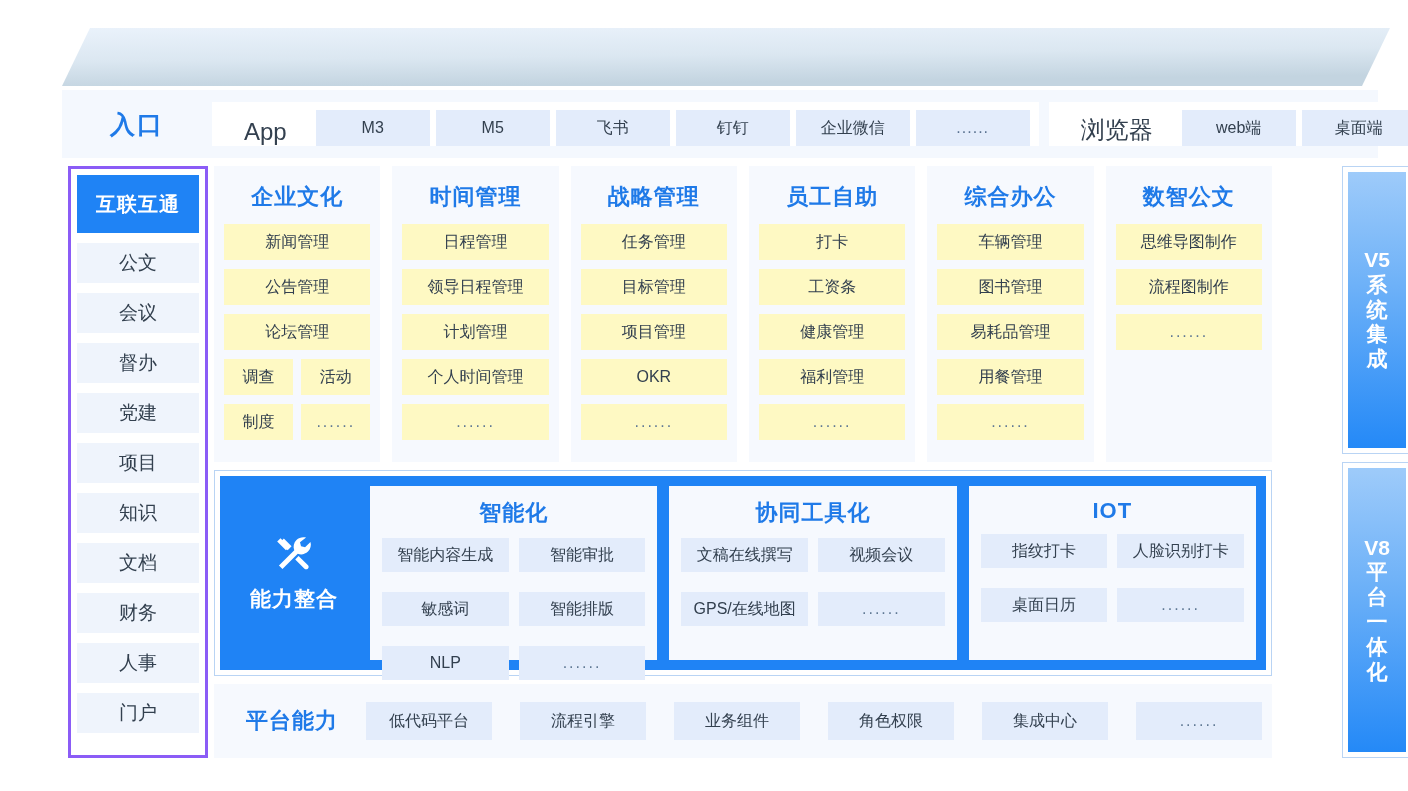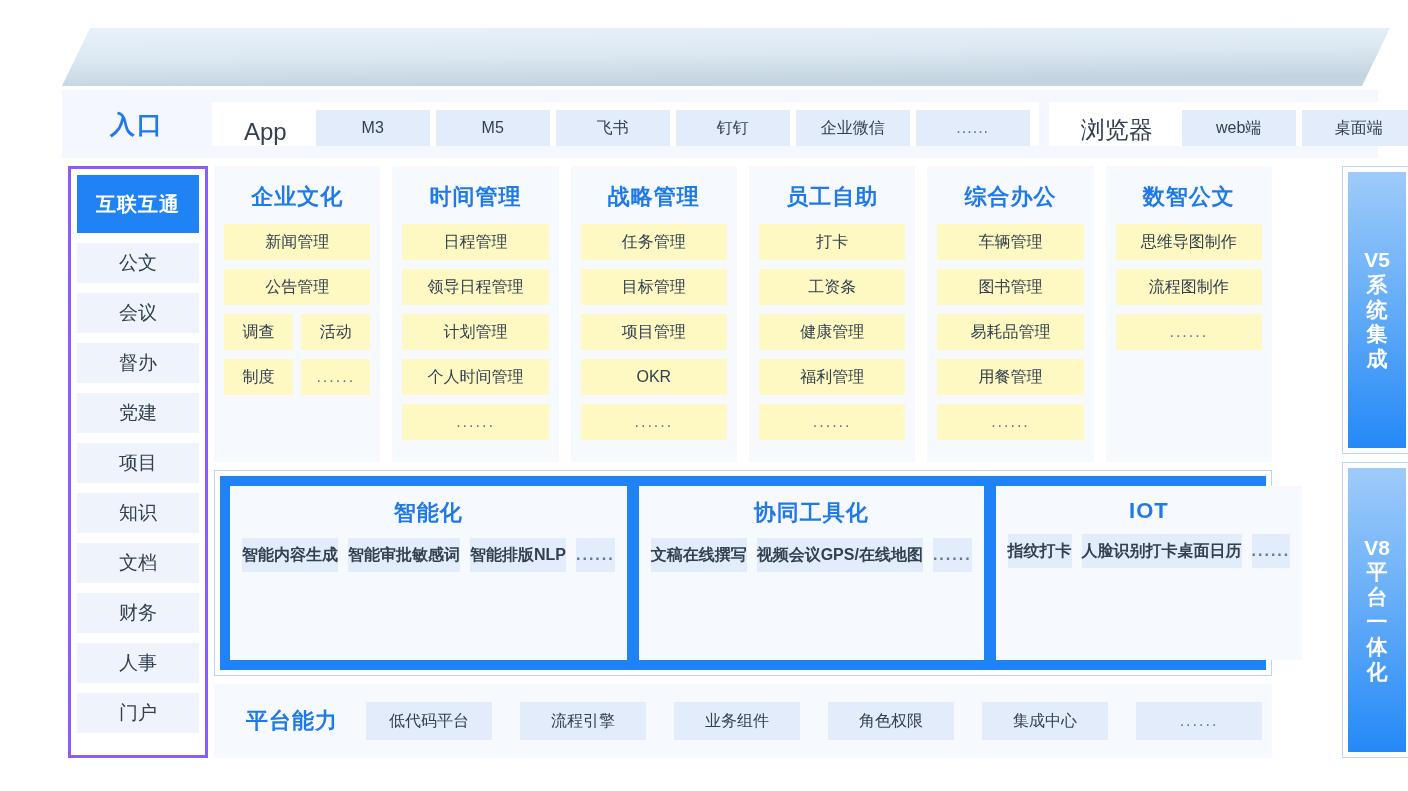--- a/index.html
+++ b/index.html
@@ -99,21 +99,21 @@
   }
   .cap-left .tools-icon{width:42px;height:42px;display:block;}
   .cap-left .cap-label{font-size:21px;font-weight:bold;letter-spacing:1px;}
   .cap-panel{
     flex:1 1 0;background:#f6f9fe;padding:8px 12px 12px;box-sizing:border-box;
   }
   .cap-panel-title{
     text-align:center;color:#1f7ae8;font-size:22px;font-weight:bold;
     padding:4px 0 10px;letter-spacing:1px;
   }
-  .cap-grid{display:flex;gap:0;font-weight:bold;}
+  .cap-grid{display:flex;flex-direction:column;gap:20px;}
   .cap-row{display:flex;gap:10px;}
   .cap-item{
     flex:1 1 0;background:#e3ecfb;height:34px;
     display:flex;align-items:center;justify-content:center;
     font-size:16px;color:#33404f;white-space:nowrap;
   }
   .cap-item.dots{color:#5f7894;letter-spacing:2px;}
 
   
   .plat{
@@ -205,20 +205,21 @@
     </div>
 
     <div class="content">
 
       <div class="mod-row">
 
         <div class="mod-col">
           <div class="mod-title">企业文化</div>
           <div class="mod-item">新闻管理</div>
           <div class="mod-item">公告管理</div>
+          <div class="mod-item">论坛管理</div>
           <div class="mod-pair">
             <div class="mod-item">调查</div>
             <div class="mod-item">活动</div>
           </div>
           <div class="mod-pair">
             <div class="mod-item">制度</div>
             <div class="mod-item dots">......</div>
           </div>
         </div>
 
@@ -263,20 +264,29 @@
           <div class="mod-item">思维导图制作</div>
           <div class="mod-item">流程图制作</div>
           <div class="mod-item dots">......</div>
         </div>
 
       </div>
 
       <div class="cap-wrap">
         <div class="cap">
 
+          <div class="cap-left">
+            <svg class="tools-icon" viewBox="0 0 24 24" fill="#ffffff">
+              <path d="M6.2 3.2 4.0 5.4l4.4 4.4 2.2-2.2L6.2 3.2zm-2.0 2.0"></path>
+              <path d="M18.9 2.6c-1.9-.55-4.0-.08-5.5 1.42-1.6 1.6-2.0 3.9-1.25 5.85L3.4 18.6l2.0 2.0 8.75-8.75c1.95.75 4.25.35 5.85-1.25 1.5-1.5 1.97-3.6 1.42-5.5l-3.1 3.1-2.3-.6-.6-2.3 3.48-2.7z"></path>
+              <path d="M4.3 3.0 2.4 4.9l5.0 5.0 1.9-1.9L4.3 3.0z"></path>
+              <path d="M14.6 13.2l-1.9 1.9 5.3 5.3c.5.5 1.35.5 1.9 0l.1-.1c.5-.5.5-1.35 0-1.9l-5.4-5.2z"></path>
+            </svg>
+            <div class="cap-label">能力整合</div>
+          </div>
 
           <div class="cap-panel">
             <div class="cap-panel-title">智能化</div>
             <div class="cap-grid">
               <div class="cap-row">
                 <div class="cap-item">智能内容生成</div>
                 <div class="cap-item">智能审批</div>
               </div>
               <div class="cap-row">
                 <div class="cap-item">敏感词</div>

